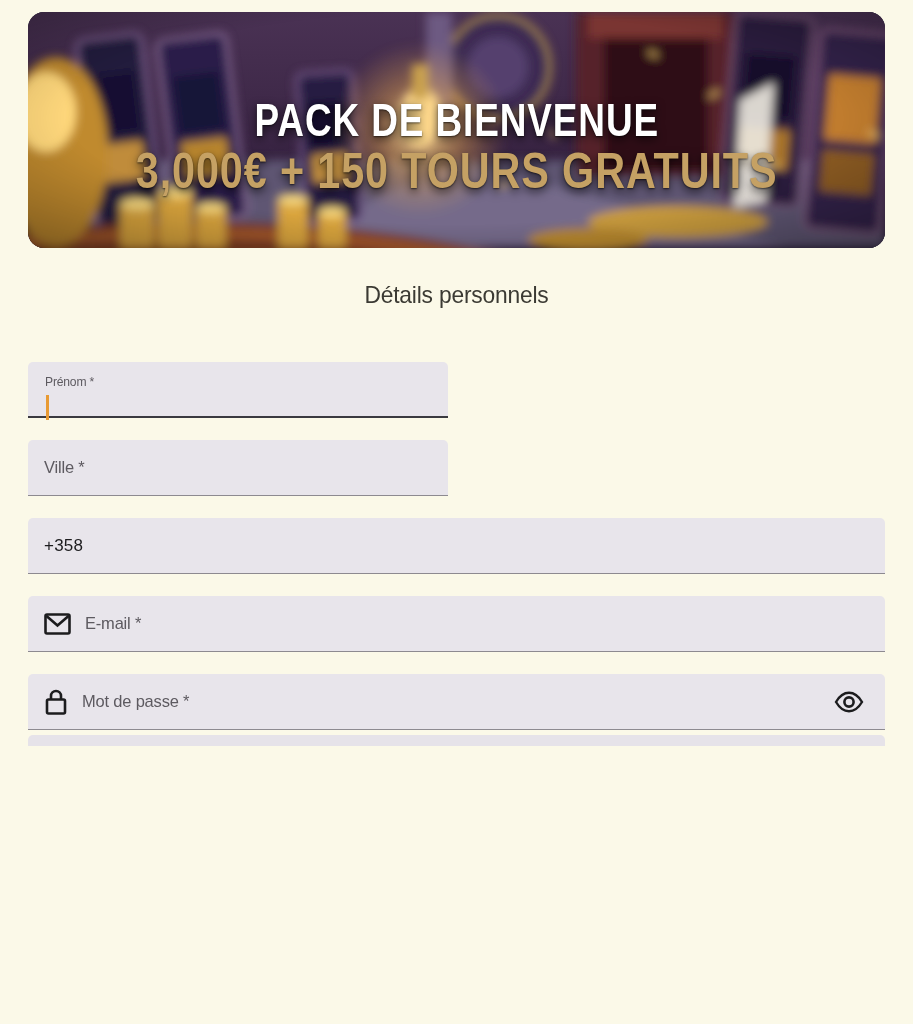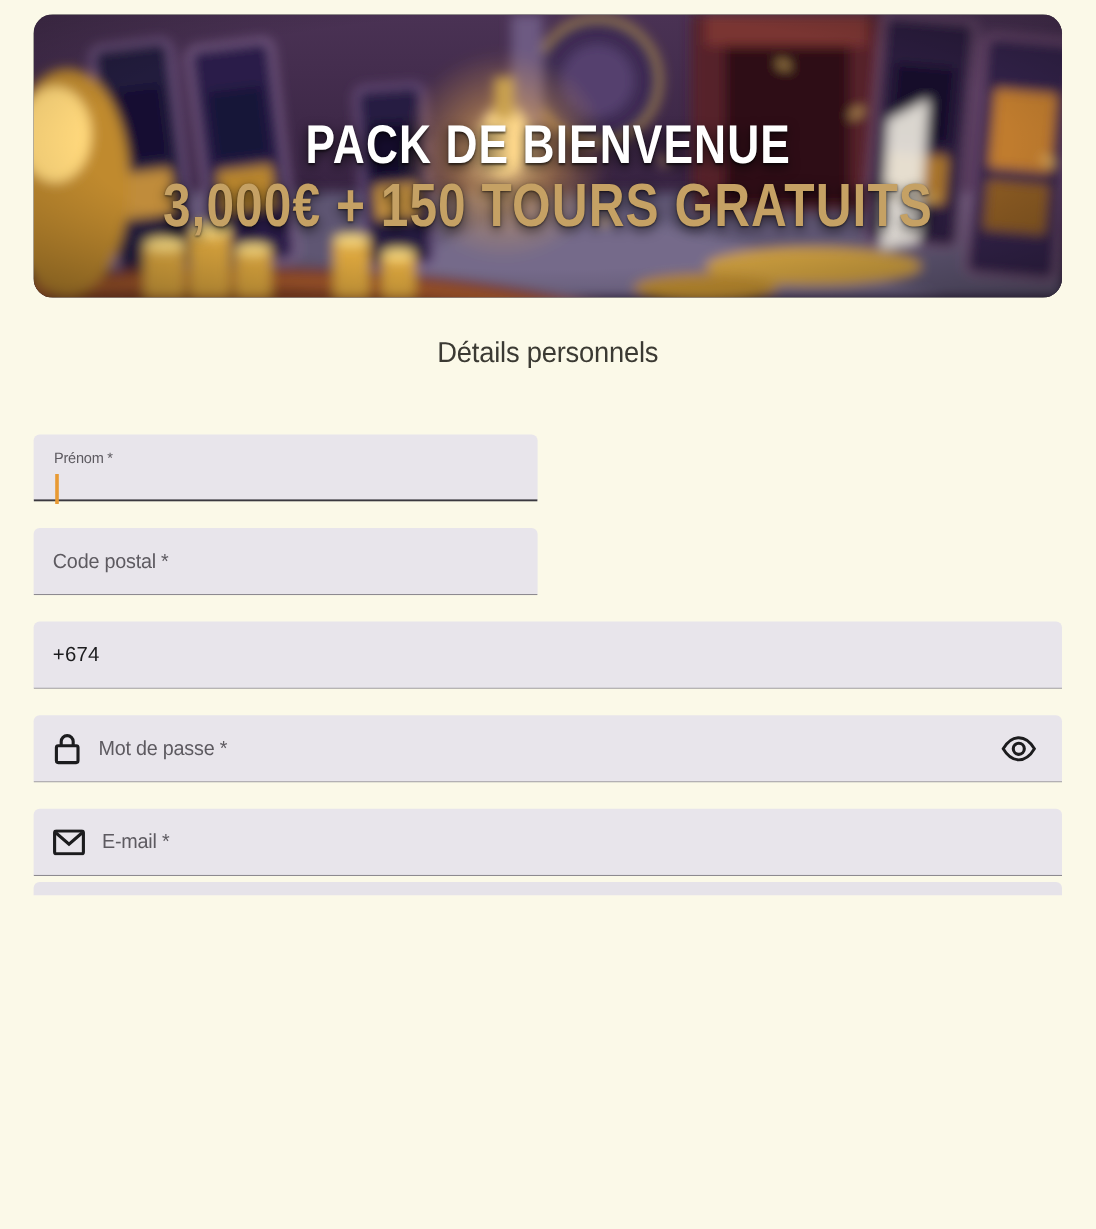--- a/index.html
+++ b/index.html
@@ -9,21 +9,21 @@
     font-family:"Liberation Sans", sans-serif;
   }
 
   
   .banner {
     position:relative;
     margin:12px 28px 0;
     width:857px; height:236px;
     border-radius:16px;
     overflow:hidden;
-    background:#404040;
+    background:#0f172a;
   }
   .banner svg.scene { position:absolute; inset:0; width:100%; height:100%; display:block; }
   .banner-text {
     position:absolute; inset:0;
     display:flex; flex-direction:column; justify-content:center; align-items:center;
     padding-top:36px;
     z-index:2;
   }
   .banner-line1 {
     color:#ffffff;
@@ -223,52 +223,52 @@
   <div class="row2">
     <div class="field focused">
       <span class="flabel shrink">Prénom *</span>
       <span class="caret"></span>
     </div>
   </div>
 
 
   <div class="row2">
     <div class="field">
-      <span class="flabel">Code postal *</span>
+      <span class="flabel">Ville *</span>
     </div>
   </div>
 
 
   <div class="field">
-    <span class="fvalue">+674</span>
+    <span class="fvalue">+358</span>
+  </div>
+
+  <div class="field">
+    <span class="lead-icon">
+      <svg width="27" height="22" viewBox="0 0 27 22" fill="none" aria-hidden="true">
+        <rect x="1.5" y="1.5" width="24" height="19" rx="1.5" stroke="#1c1c1e" stroke-width="2.6"></rect>
+        <path d="M2.5 3 L13.5 12.5 L24.5 3" stroke="#1c1c1e" stroke-width="2.6" fill="none"></path>
+      </svg>
+    </span>
+    <span class="flabel">E-mail *</span>
   </div>
 
   <div class="field">
     <span class="lead-icon">
       <svg width="24" height="28" viewBox="0 0 24 28" fill="none" aria-hidden="true">
         <rect x="3" y="11.5" width="18" height="14" rx="1.5" stroke="#1c1c1e" stroke-width="2.6"></rect>
         <path d="M7 11.5 V8 a5 5 0 0 1 10 0 v3.5" stroke="#1c1c1e" stroke-width="2.6" fill="none"></path>
       </svg>
     </span>
     <span class="flabel">Mot de passe *</span>
     <button class="trail-btn" type="button">
       <span style="display:flex;">
         <svg width="30" height="22" viewBox="0 0 30 22" fill="none" aria-hidden="true">
           <path d="M2 11 C6 4.2 10 1.8 15 1.8 C20 1.8 24 4.2 28 11 C24 17.8 20 20.2 15 20.2 C10 20.2 6 17.8 2 11 Z" stroke="#1c1c1e" stroke-width="2.4"></path>
           <circle cx="15" cy="11" r="4.6" stroke="#1c1c1e" stroke-width="2.6"></circle>
         </svg>
       </span>
     </button>
   </div>
 
-  <div class="field">
-    <span class="lead-icon">
-      <svg width="27" height="22" viewBox="0 0 27 22" fill="none" aria-hidden="true">
-        <rect x="1.5" y="1.5" width="24" height="19" rx="1.5" stroke="#1c1c1e" stroke-width="2.6"></rect>
-        <path d="M2.5 3 L13.5 12.5 L24.5 3" stroke="#1c1c1e" stroke-width="2.6" fill="none"></path>
-      </svg>
-    </span>
-    <span class="flabel">E-mail *</span>
-  </div>
-
 </div>
 
 <div class="field-peek"></div>
 
 </body></html>

